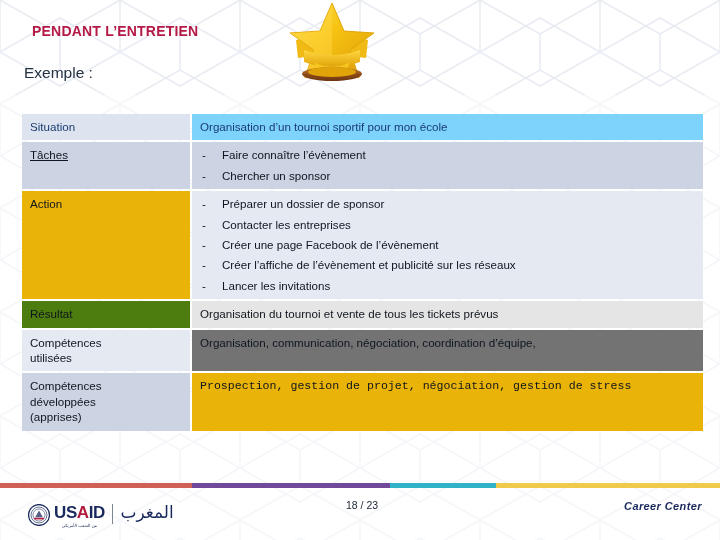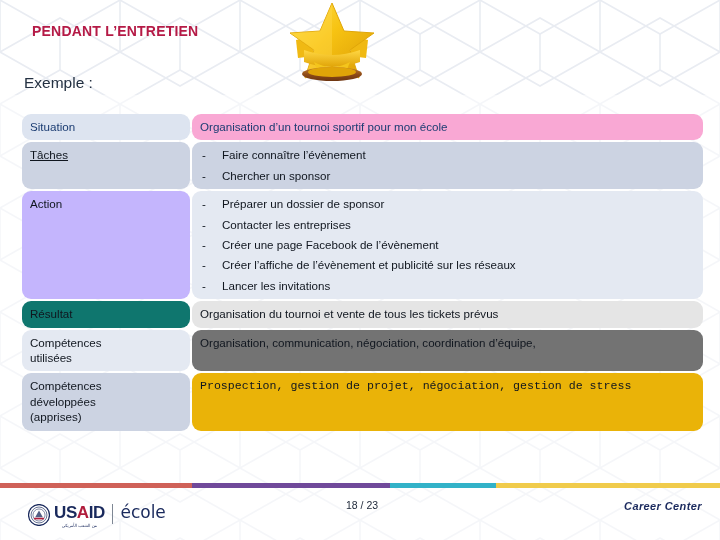--- a/index.html
+++ b/index.html
@@ -37,21 +37,21 @@
     font-size: 14px;
     font-weight: bold;
     letter-spacing: 0.2px;
     color: #b51a46;
     font-family: "Liberation Sans", sans-serif;
     white-space: nowrap;
   }
   #subtitle {
     position: absolute;
     left: 24px;
-    top: 74px;
+    top: 64px;
     font-size: 15.5px;
     color: #243142;
     font-family: "Liberation Sans", sans-serif;
     white-space: nowrap;
   }
 
   
   #trophy {
     position: absolute;
     left: 278px;
@@ -70,21 +70,20 @@
     border-spacing: 2px 2px;
     table-layout: fixed;
   }
   #example-table td {
     vertical-align: top;
     padding: 5px 8px 6px 8px;
     font-size: 11.6px;
     color: #10161f;
     line-height: 1.33;
     font-family: "Liberation Sans", sans-serif;
-    border-radius: 9px;
   }
   #example-table td.label {
     width: 152px;
   }
   .row-light td { background: #e4e9f2; }
   .row-dark  td { background: #ccd3e2; }
   .row-head td  { background: #dde4f0; color: #1b3c72; font-size: 12px; }
   .row-head td.label { color: #1b3c72; }
 
   .bullets { margin: 0; padding: 0; list-style: none; }
@@ -230,41 +229,41 @@
     <path d="M36 62 Q54 72 72 62 L68 72 Q54 78 40 72 Z" fill="#f4c51c"></path>
 
     <ellipse cx="54" cy="74" rx="30" ry="7" fill="url(#wood)"></ellipse>
     <ellipse cx="54" cy="72" rx="24" ry="5" fill="#e0a408"></ellipse>
   </svg>
 
   <table id="example-table">
     <tbody>
       <tr class="row-head">
         <td class="label" style="background: rgb(221, 228, 240); color: rgb(27, 60, 114);">Situation</td>
-        <td style="background: #f9a8d4; color: rgb(27, 60, 114);">Organisation d’un tournoi sportif pour mon école</td>
+        <td style="background: #7dd3fc; color: rgb(27, 60, 114);">Organisation d’un tournoi sportif pour mon école</td>
       </tr>
 
       <tr class="row-dark">
         <td class="label" style="background: rgb(204, 211, 226); text-decoration: underline;">Tâches</td>
         <td style="background: rgb(204, 211, 226);">
           <ul class="bullets">
             <li>
               <span class="dash">-</span>
               <span>Faire connaître l’évènement</span>
             </li>
             <li>
               <span class="dash">-</span>
               <span>Chercher un sponsor</span>
             </li>
           </ul>
         </td>
       </tr>
 
       <tr class="row-light">
-        <td class="label" style="background: #c4b5fd;">Action</td>
+        <td class="label" style="background: #eab308;">Action</td>
         <td style="background: rgb(228, 233, 242);">
           <ul class="bullets">
             <li>
               <span class="dash">-</span>
               <span>Préparer un dossier de sponsor</span>
             </li>
             <li>
               <span class="dash">-</span>
               <span>Contacter les entreprises</span>
             </li>
@@ -278,21 +277,21 @@
             </li>
             <li>
               <span class="dash">-</span>
               <span>Lancer les invitations</span>
             </li>
           </ul>
         </td>
       </tr>
 
       <tr class="row-dark">
-        <td class="label" style="background: #0f766e;">Résultat</td>
+        <td class="label" style="background: #4d7c0f;">Résultat</td>
         <td style="background: #e5e5e5;">Organisation du tournoi et vente de tous les tickets prévus</td>
       </tr>
 
       <tr class="row-light">
         <td class="label cell-lines" style="background: rgb(228, 233, 242);">
           <span>Compétences</span>
           <span>utilisées</span>
         </td>
         <td style="background: #737373;">Organisation, communication, négociation, coordination d’équipe,</td>
       </tr>
@@ -321,19 +320,19 @@
       <circle cx="20" cy="20" r="14.5" fill="none" stroke="#19295c" stroke-width="1.2"></circle>
       <circle cx="20" cy="20" r="11" fill="#ffffff" stroke="#19295c" stroke-width="1"></circle>
       <path d="M13 24 L20 12 L27 24 Z" fill="#19295c" opacity="0.75"></path>
       <rect x="11" y="25" width="18" height="3" fill="#b01c3c"></rect>
     </svg>
     <div>
       <div class="usaid-word"><span class="usaid-us">US</span><span class="usaid-a">A</span><span class="usaid-id">ID</span></div>
       <div id="usaid-tag">من الشعب الأمريكي</div>
     </div>
     <div id="usaid-bar"></div>
-    <div id="usaid-arabic">école</div>
+    <div id="usaid-arabic">المغرب</div>
   </div>
 
   <div id="page-number">18 / 23</div>
   <div id="career-center">Career Center</div>
 
 </div>
 
 </body></html>

